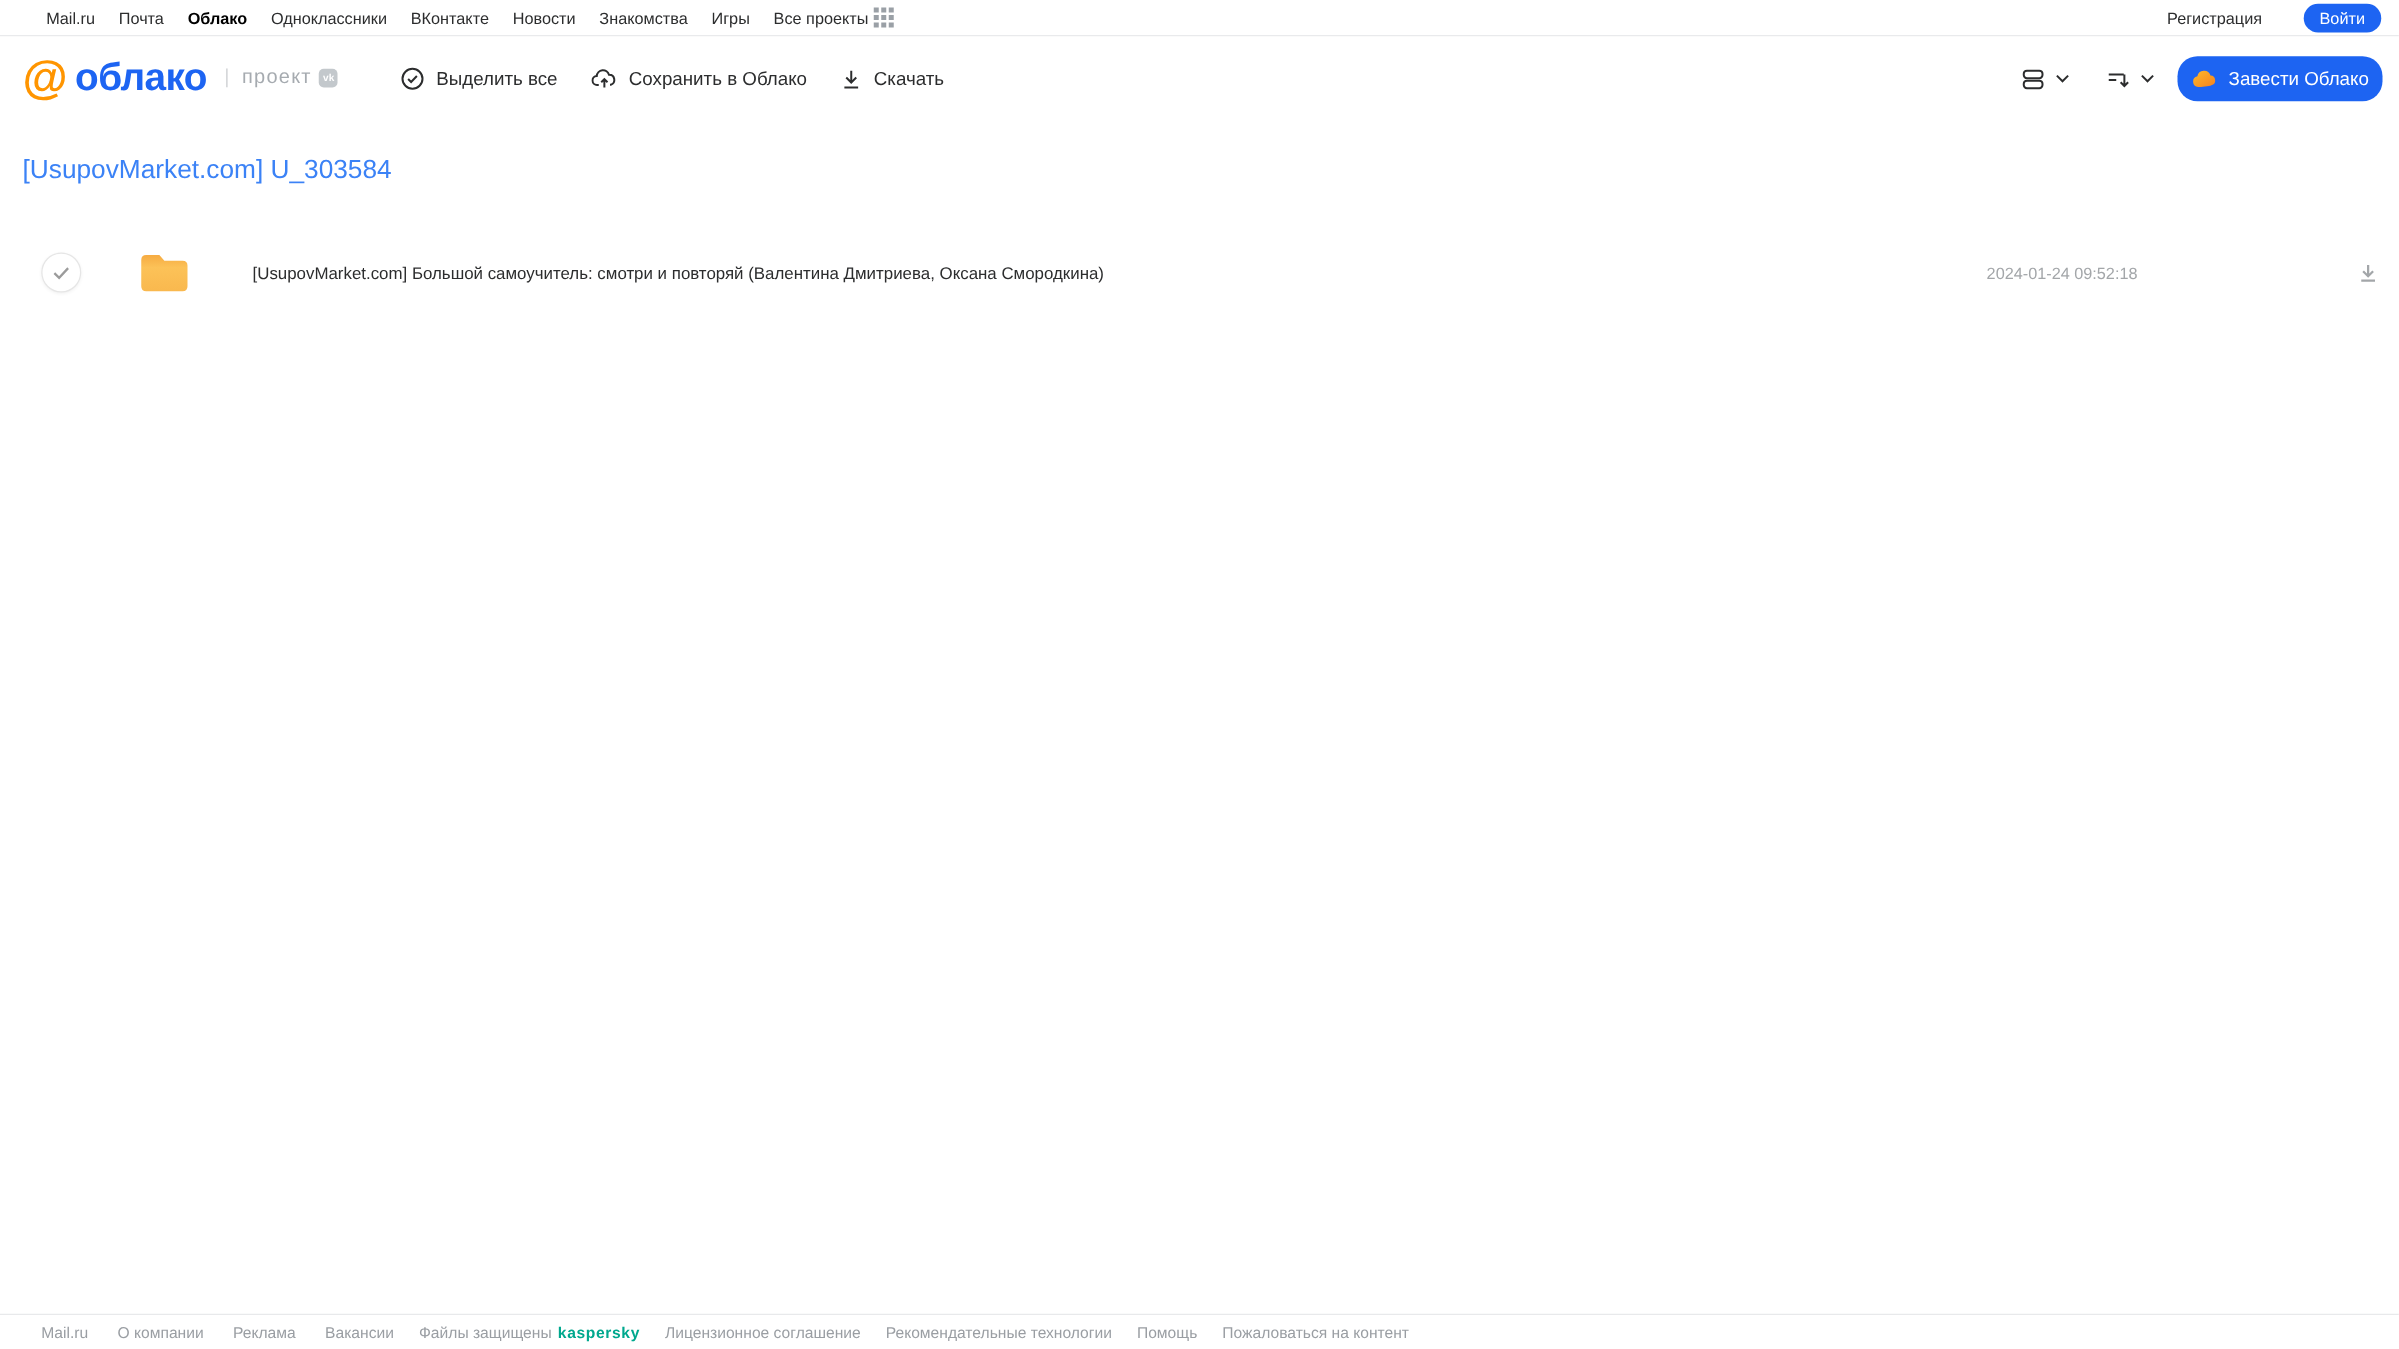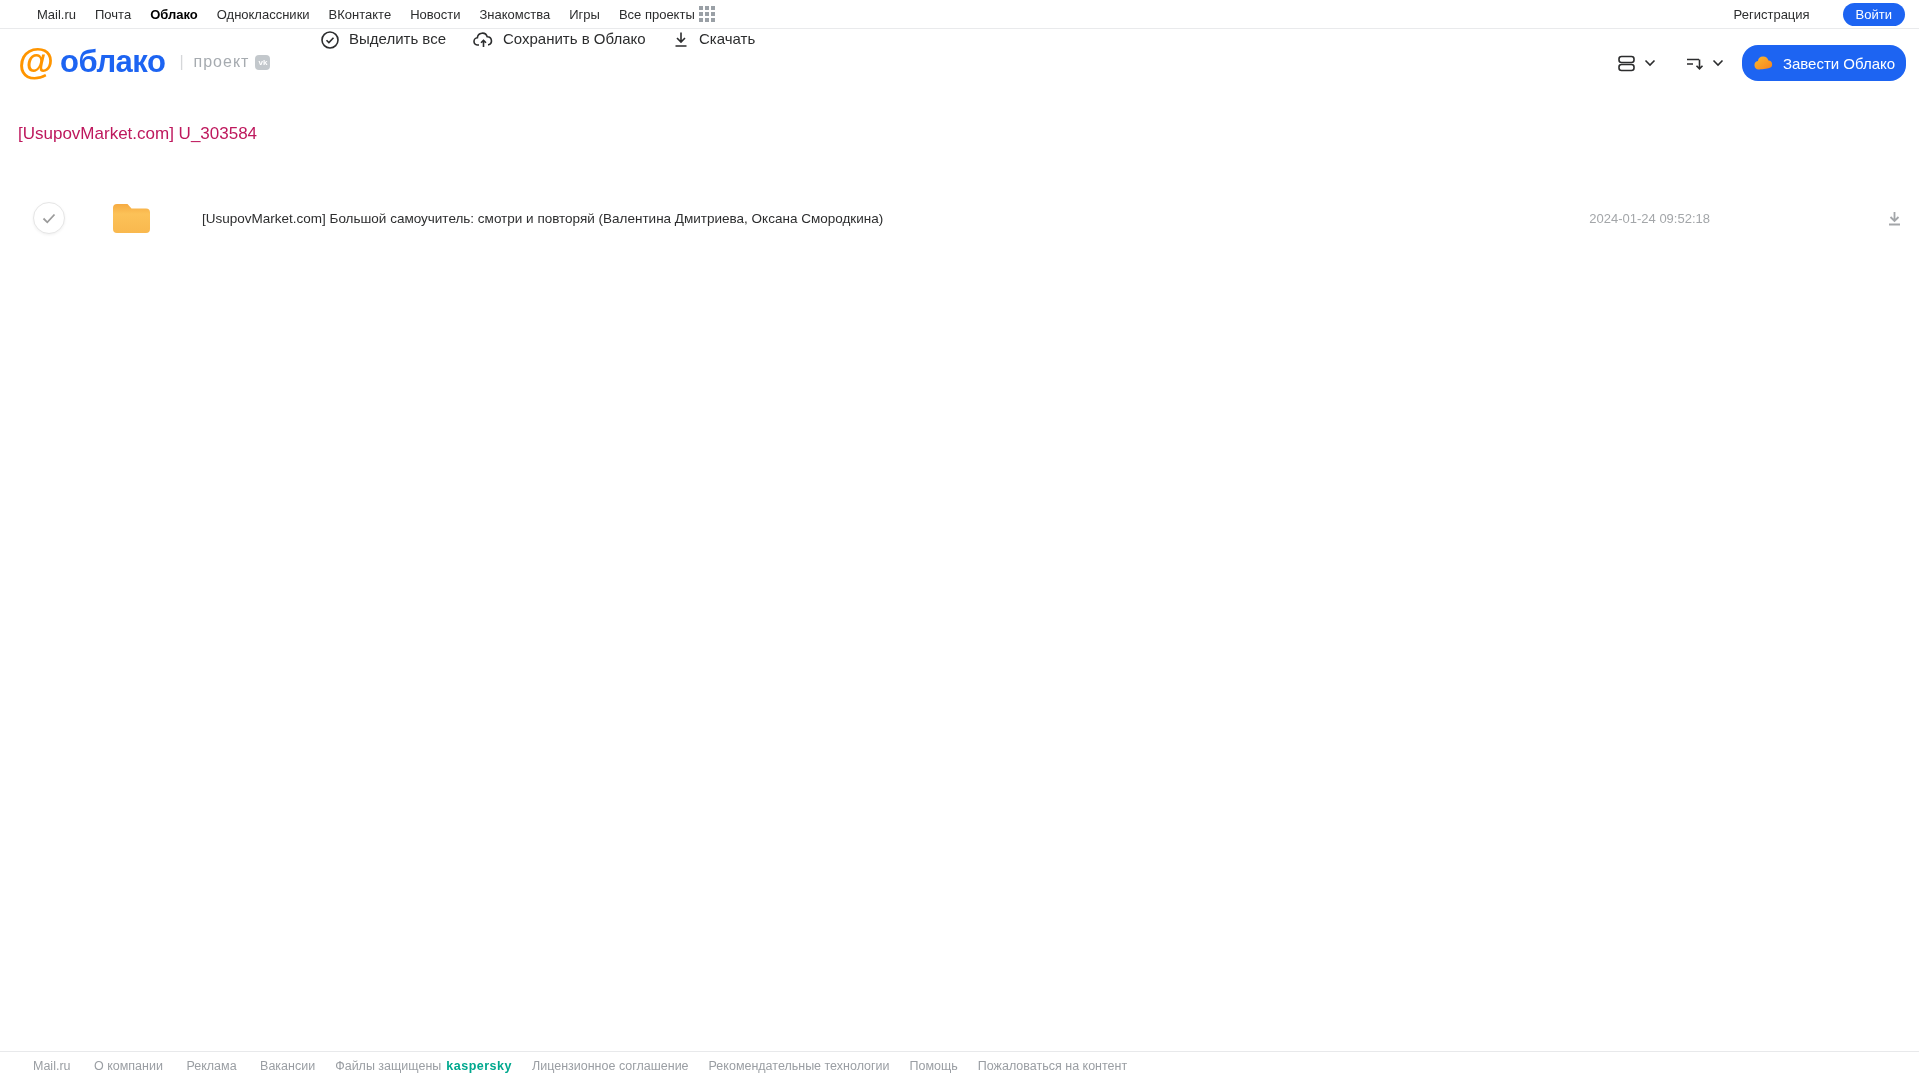--- a/index.html
+++ b/index.html
@@ -23,35 +23,35 @@
   .header { position:absolute; top:30px; left:0; right:0; height:66px; background:#fff; }
   .logo { position:absolute; left:18px; top:12px; display:flex; align-items:center; cursor:pointer; }
   .logo-at { color:#ff9500; font-size:37px; font-weight:700; line-height:40px; }
   .logo-word { color:#1d64f2; font-size:31px; font-weight:700; letter-spacing:-0.5px; margin-left:6px; }
   .logo-sep { color:#d5d7d9; font-size:16px; margin:0 10px 0 14px; }
   .logo-project { color:#a6abb0; font-size:16px; letter-spacing:1px; }
   .vk-badge { display:inline-flex; align-items:center; justify-content:center;
               width:15px; height:15px; border-radius:4px; background:#c3c8cc; color:#fff;
               font-size:8px; font-weight:700; margin-left:6px; vertical-align:middle; }
 
-  .tool-btn { position:absolute; top:0; height:66px; display:flex; align-items:flex-start; gap:9px;
+  .tool-btn { position:absolute; top:0; height:66px; display:flex; align-items:center; gap:9px;
               font-size:15px; color:#2c2d2e; cursor:pointer; background:none; border:none;
               font-family:inherit; }
   .tool-btn svg { stroke:#2c2d2e; fill:none; stroke-width:1.6; }
 
   .hdr-icon-group { position:absolute; top:0; height:66px; display:flex; align-items:center; gap:7px; cursor:pointer; }
   .hdr-icon-group svg { stroke:#2c2d2e; fill:none; stroke-width:1.6; }
 
   .cloud-btn { position:absolute; left:1742px; top:15px; width:164px; height:36px;
                background:#1d64f2; color:#fff; border:none; border-radius:16px;
                display:flex; align-items:center; justify-content:center; gap:9px;
                font-size:15px; cursor:pointer; font-family:inherit; }
 
   
-  .page-title { position:absolute; left:18px; top:124px; font-size:17px; font-weight:500; color:#be185d; }
+  .page-title { position:absolute; left:18px; top:124px; font-size:21px; font-weight:500; color:#3b82f6; }
 
   .file-row { position:absolute; top:197px; left:0; right:0; height:42px;
               display:flex; align-items:center; padding-left:33px; cursor:pointer;gap:29px; }
   .row-check { width:32px; height:32px; border-radius:50%; background:#fff;
                border:1px solid #e6e6e6; box-shadow:0 1px 3px rgba(0,0,0,.06);
                display:flex; align-items:center; justify-content:center; flex:0 0 auto; }
   .row-check svg { stroke:#9b9b9b; fill:none; stroke-width:1.8; }
   .row-folder { margin-left:17px; flex:0 0 auto; }
   .row-name { margin-left:21px; font-size:13.5px; color:#2c2d2e; }
   .row-date { position:absolute; right:209px; font-size:13px; color:#a3a6a9; }

